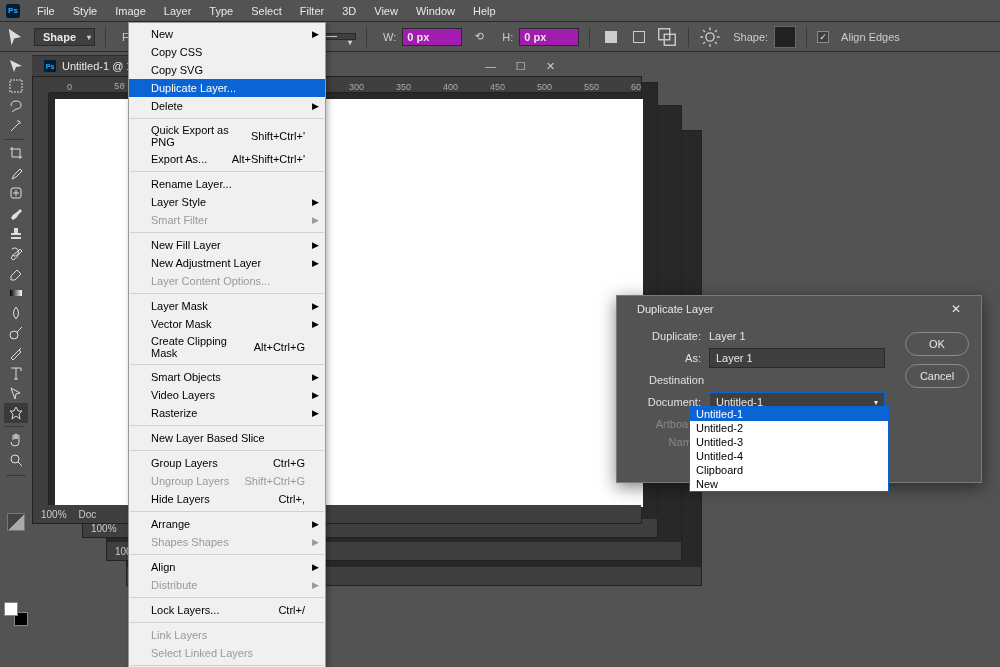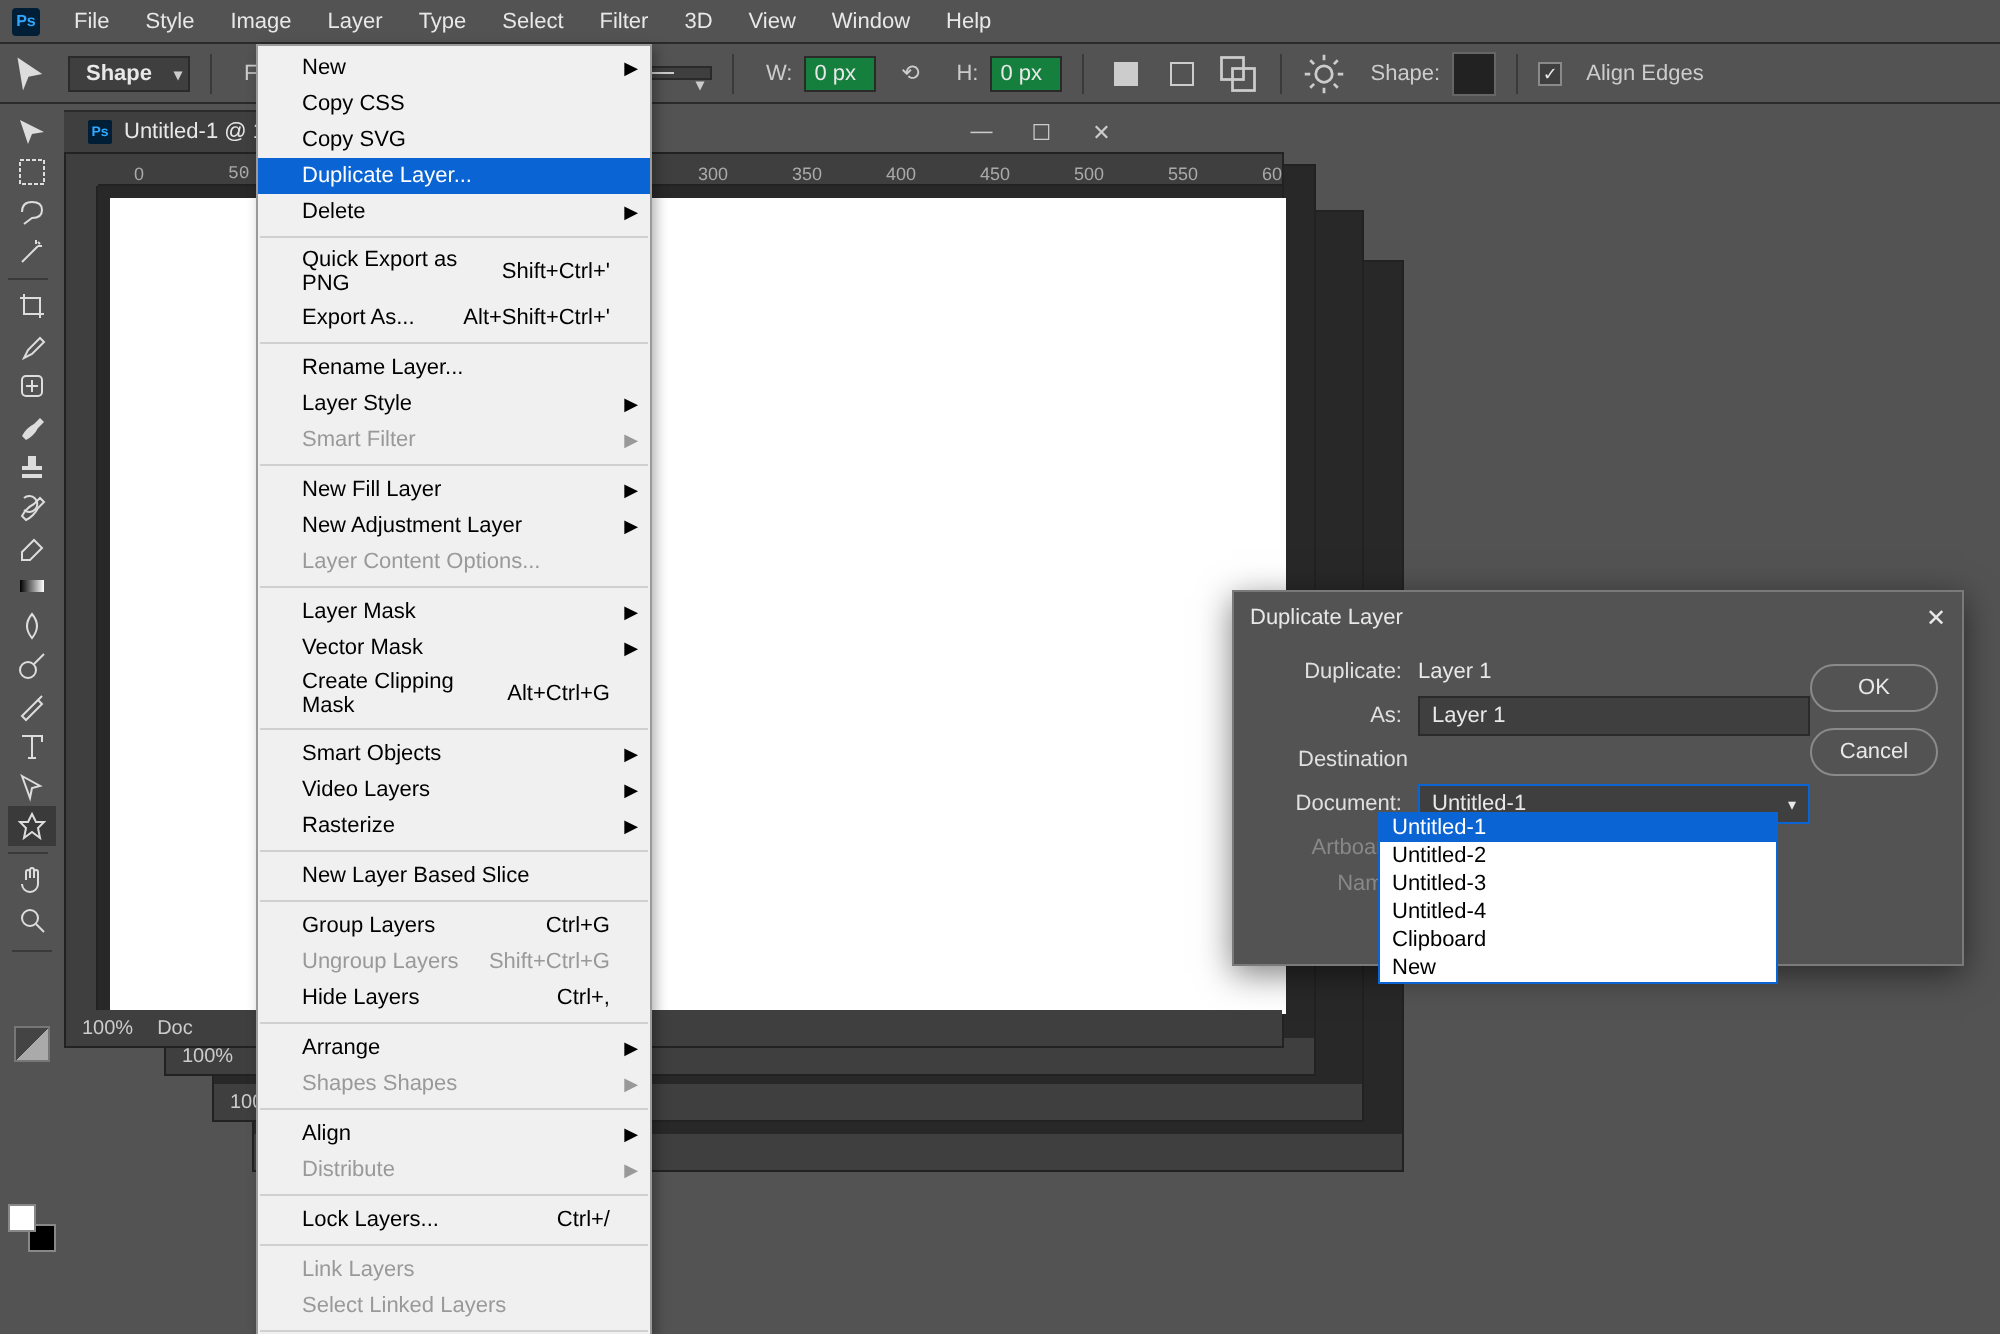--- a/index.html
+++ b/index.html
@@ -4,21 +4,21 @@
 <style>
 * { margin: 0; padding: 0; box-sizing: border-box; font-family: "Segoe UI", Tahoma, sans-serif; -webkit-font-smoothing: antialiased; }
 body { background: #535353; width: 1000px; height: 667px; overflow: hidden; color: #ccc; font-size: 11px; position: relative; }
 .menubar { background: #535353; height: 22px; display: flex; align-items: center; padding: 0 6px; border-bottom: 1px solid #2a2a2a; }
 .menubar .ps-icon { width: 14px; height: 14px; background: #001e36; border-radius: 2px; display: flex; align-items: center; justify-content: center; margin-right: 8px; }
 .menubar .ps-icon span { color: #31a8ff; font-size: 8px; font-weight: bold; }
 .menubar .mi { padding: 3px 9px; color: #e8e8e8; cursor: pointer; }
 .optbar { background: #535353; height: 30px; display: flex; align-items: center; padding: 0 6px; border-bottom: 1px solid #2a2a2a; gap: 6px; }
 .optbar .select { background: #3f3f3f; border: 1px solid #2a2a2a; padding: 2px 18px 2px 8px; color: #e8e8e8; position: relative; min-width: 60px; font-weight: bold; }
 .optbar .lbl { color: #ccc; margin-left: 6px; }
-.optbar .wh-input { background: #15803d; border: 1px solid #2a2a2a; width: 36px; padding: 2px 4px; color: #e8e8e8; }
+.optbar .wh-input { background: #a21caf; border: 1px solid #2a2a2a; width: 60px; padding: 2px 4px; color: #e8e8e8; font-weight: bold; }
 .optbar .iconbtn { width: 22px; height: 22px; display: flex; align-items: center; justify-content: center; }
 .optbar .checkbox { width: 12px; height: 12px; background: #3f3f3f; border: 1px solid #8a8a8a; display: inline-flex; align-items: center; justify-content: center; color: #e8e8e8; font-size: 9px; }
 .optbar .thumb { width: 22px; height: 22px; background: #222; border: 1px solid #666; }
 .optbar .sep { width: 1px; height: 20px; background: #3a3a3a; margin: 0 4px; }
 .optbar .chev { position: absolute; right: 3px; top: 4px; font-size: 8px; color: #ccc; }
 
 .toolbar { position: absolute; left: 0; top: 52px; width: 32px; background: #535353; padding: 4px 0; display: flex; flex-direction: column; align-items: center; gap: 2px; }
 .toolbar .tool { width: 24px; height: 20px; display: flex; align-items: center; justify-content: center; color: #ddd; position: relative; }
 .toolbar .tool.active { background: #3a3a3a; }
 .toolbar .tool svg { width: 16px; height: 16px; }
@@ -49,23 +49,23 @@
 .dropdown { position: absolute; left: 128px; top: 22px; width: 198px; background: #f0f0f0; border: 1px solid #9a9a9a; box-shadow: 2px 2px 6px rgba(0,0,0,0.3); z-index: 100; color: #000; padding: 2px 0; }
 .dropdown .row { display: flex; align-items: center; padding: 2px 20px 2px 22px; font-size: 11px; position: relative; min-height: 18px; }
 .dropdown .row.highlight { background: #0a64d4; color: #fff; }
 .dropdown .row.disabled { color: #999; }
 .dropdown .row .shortcut { margin-left: auto; }
 .dropdown .row .arrow { position: absolute; right: 6px; font-size: 9px; }
 .dropdown .sep { height: 1px; background: #d0d0d0; margin: 3px 1px; }
 
 
 .dialog { position: absolute; left: 616px; top: 295px; width: 366px; background: #535353; border: 1px solid #7a7a7a; box-shadow: 0 4px 16px rgba(0,0,0,0.5); z-index: 90; }
-.dialog .titlebar { height: 26px; display: flex; align-items: center; padding: 0 8px; color: #e8e8e8; }
+.dialog .titlebar { height: 26px; display: flex; align-items: center; padding: 0 20px; color: #e8e8e8; }
 .dialog .titlebar .close { margin-left: auto; color: #e8e8e8; font-size: 12px; }
-.dialog .body { padding: 8px 12px 28px 12px; display: flex; gap: 0; }
+.dialog .body { padding: 8px 12px 28px 12px; display: flex; gap: 20px; }
 .dialog .fields { flex: 1; }
 .dialog .field-row { display: flex; align-items: center; margin-bottom: 6px; }
 .dialog .field-row .lbl { width: 72px; text-align: right; margin-right: 8px; color: #e0e0e0; }
 .dialog .field-row .lbl.disabled { color: #888; }
 .dialog .field-row .val { color: #e8e8e8; }
 .dialog .text-input { flex: 1; background: #3f3f3f; border: 1px solid #2a2a2a; padding: 3px 6px; color: #e8e8e8; }
 .dialog .section { margin: 6px 0 6px 20px; color: #e0e0e0; }
 .dialog .combo { flex: 1; background: #3f3f3f; border: 1px solid #0a64d4; padding: 3px 6px; color: #e8e8e8; position: relative; }
 .dialog .combo .chev { position: absolute; right: 6px; top: 5px; font-size: 8px; }
 .dialog .btns { display: flex; flex-direction: column; gap: 8px; margin-top: 2px; }

